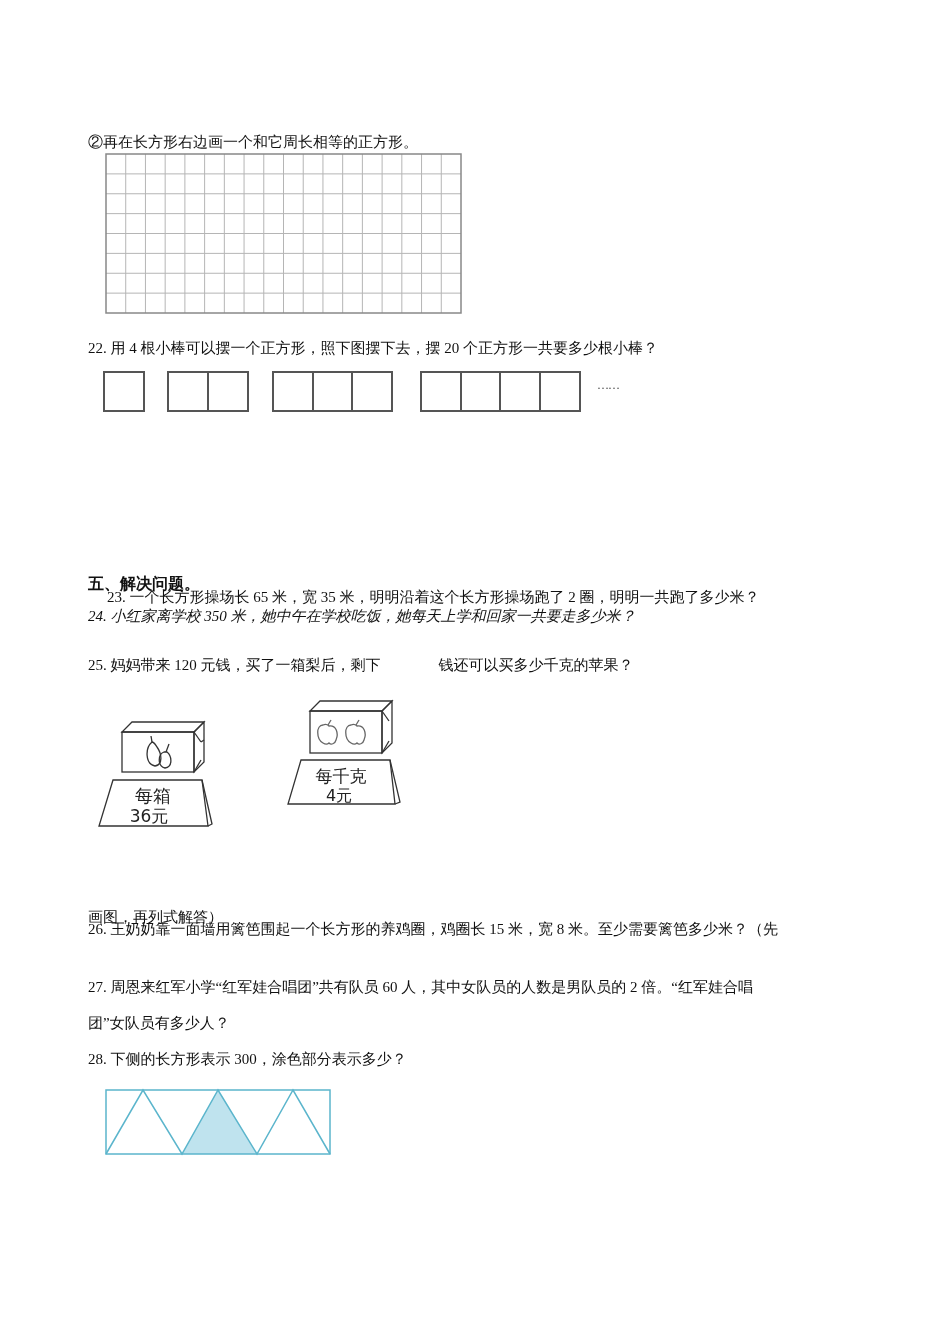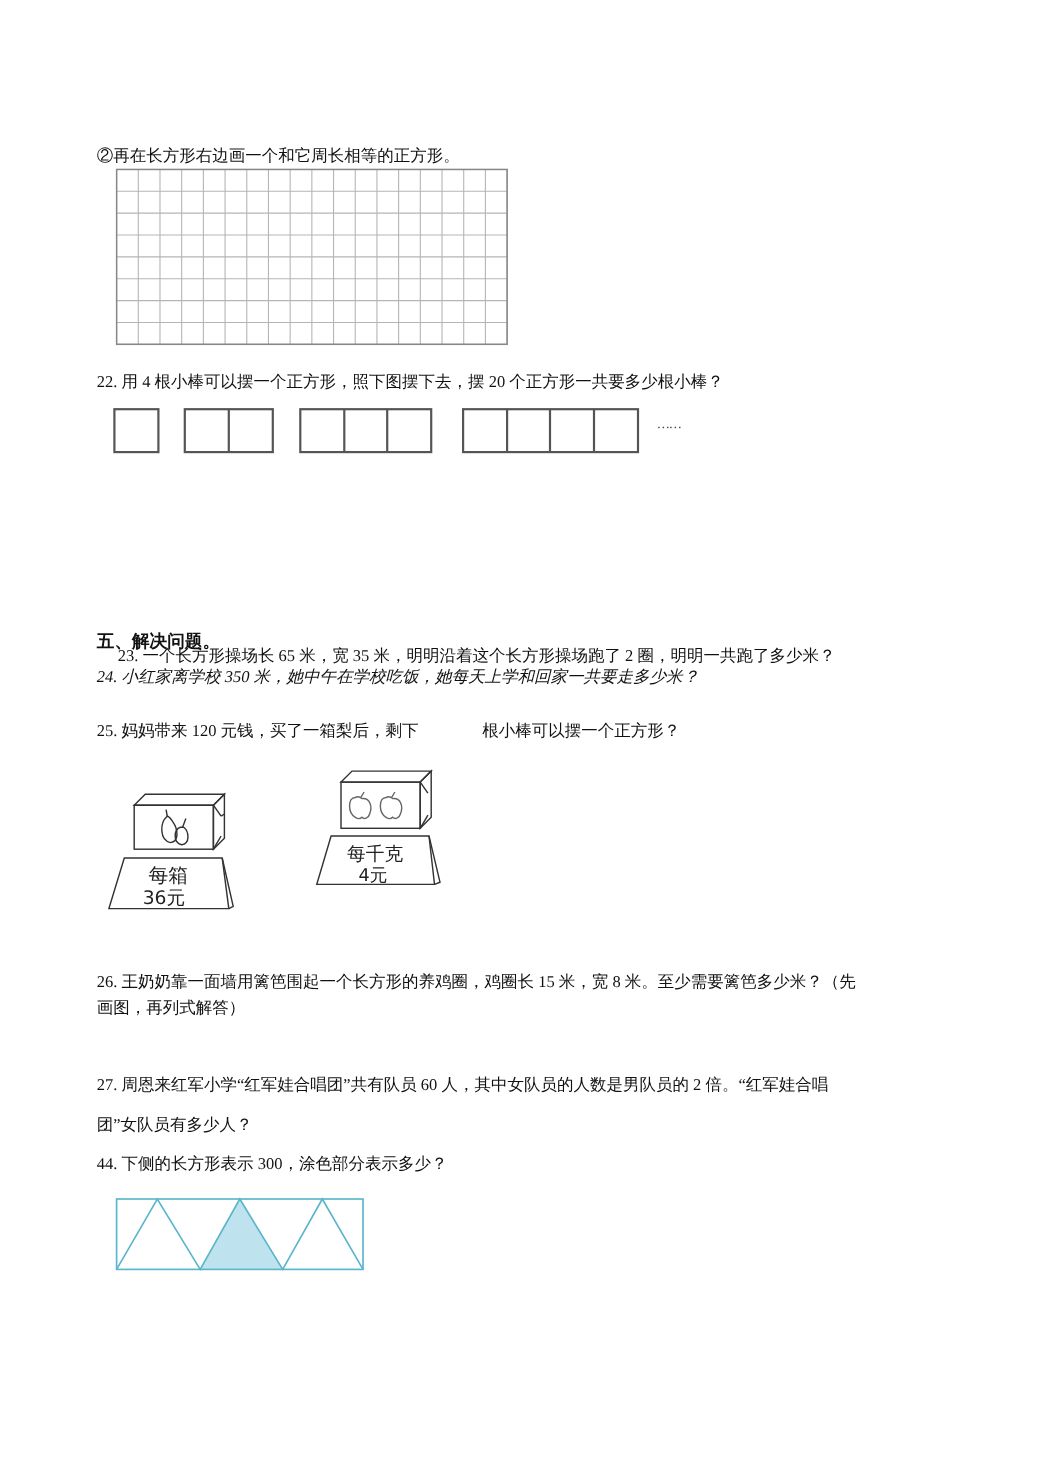--- a/index.html
+++ b/index.html
@@ -62,21 +62,21 @@
         <line x1="440" y1="4" x2="440" y2="43"></line>
     </g>
   </svg>
 </div>
 <div class="abs" style="left:597px; top:378px; font-size:12px; letter-spacing:-1px; color:#444;">……</div>
 
 <div class="line section" style="top:538px;">五、解决问题。</div>
 <div class="line" style="top:587px;margin-left:19px;">23.  一个长方形操场长 65 米，宽 35 米，明明沿着这个长方形操场跑了 2 圈，明明一共跑了多少米？</div>
 <div class="line" style="top:606px;font-style:italic;">24.  小红家离学校 350 米，她中午在学校吃饭，她每天上学和回家一共要走多少米？</div>
 <div class="line" style="top:655px;">
-  <span>25.  妈妈带来 120 元钱，买了一箱梨后，剩下</span><span class="gap"></span><span>根小棒可以摆一个正方形？</span>
+  <span>25.  妈妈带来 120 元钱，买了一箱梨后，剩下</span><span class="gap"></span><span>钱还可以买多少千克的苹果？</span>
 </div>
 
 <div class="abs" style="left:95px; top:720px;">
   <svg width="120" height="112" viewBox="0 0 120 112">
     <g fill="none" stroke="#333" stroke-width="1.3">
       <polygon points="27,12 99,12 109,2 37,2"></polygon>
       <rect x="27" y="12" width="72" height="40"></rect>
       <polygon points="99,12 109,2 109,42 99,52"></polygon>
       <line x1="99" y1="12" x2="106" y2="22"></line>
         <line x1="106" y1="22" x2="109" y2="20"></line>
@@ -106,27 +106,27 @@
       <path d="M68,28 C61,28 61,42 68,46 C71,48 73,47 74,46 C76,48 80,47 81,43 C84,36 81,28 74,29 C72,27 70,27 68,28 Z" stroke="#666"></path>
       <line x1="73" y1="28" x2="76" y2="23" stroke="#666"></line>
       <polygon points="18,63 107,63 112,107 5,107"></polygon>
       <polyline points="107,63 117,105 112,107"></polyline>
     </g>
     <text x="58" y="85" text-anchor="middle" font-size="17" fill="#222" font-family="DejaVu Sans, sans-serif">每千克</text>
     <text x="56" y="104" text-anchor="middle" font-size="16" fill="#222" font-family="DejaVu Sans, sans-serif">4元</text>
   </svg>
 </div>
 
-<div class="line" style="top:883px;">26.  王奶奶靠一面墙用篱笆围起一个长方形的养鸡圈，鸡圈长 15 米，宽 8 米。至少需要篱笆多少米？（先</div>
+<div class="line" style="top:919px;">26.  王奶奶靠一面墙用篱笆围起一个长方形的养鸡圈，鸡圈长 15 米，宽 8 米。至少需要篱笆多少米？（先</div>
 <div class="line" style="top:907px;">画图，再列式解答）</div>
 
 <div class="line" style="top:977px;">27.  周恩来红军小学“红军娃合唱团”共有队员 60 人，其中女队员的人数是男队员的 2 倍。“红军娃合唱</div>
 <div class="line" style="top:1013px;">团”女队员有多少人？</div>
 
-<div class="line" style="top:1049px;">44.  下侧的长方形表示 300，涂色部分表示多少？</div>
+<div class="line" style="top:1049px;">28.  下侧的长方形表示 300，涂色部分表示多少？</div>
 <div class="abs" style="left:104px; top:1087px;">
   <svg width="230" height="72" viewBox="0 0 230 72">
     <polygon id="shaded-tri" points="78,67 114,3 153,67" fill="#bfe3ee" stroke="none"></polygon>
     <g fill="none" stroke="#5bb5cc" stroke-width="1.5">
       <rect x="2" y="3" width="224" height="64"></rect>
       <polyline points="2,67 39,3 78,67 114,3 153,67 189,3 226,67"></polyline>
     </g>
   </svg>
 </div>
 

